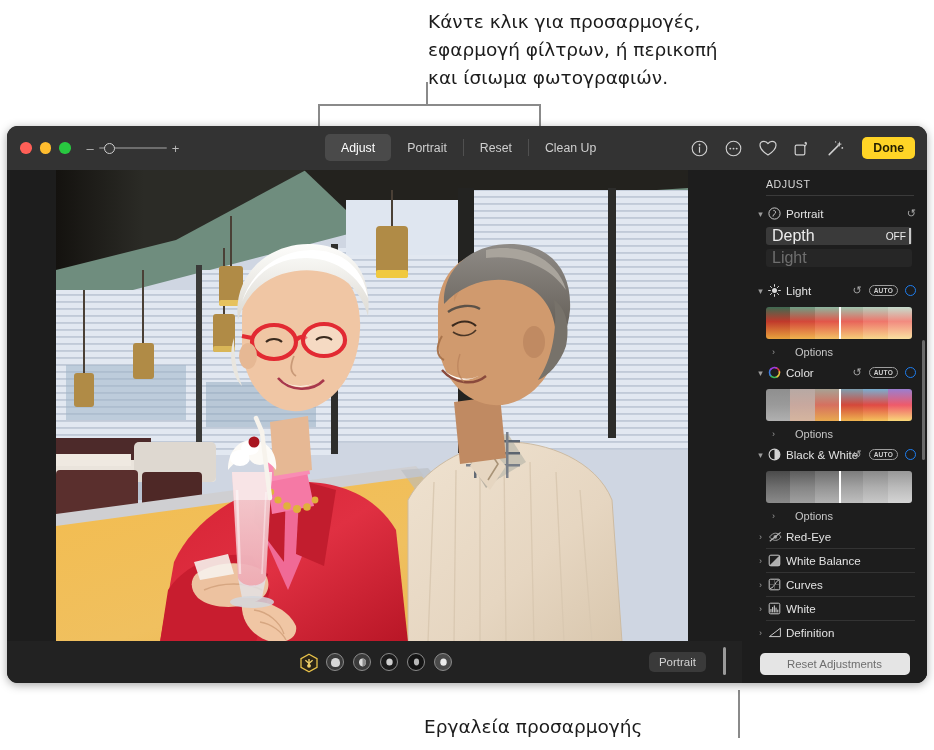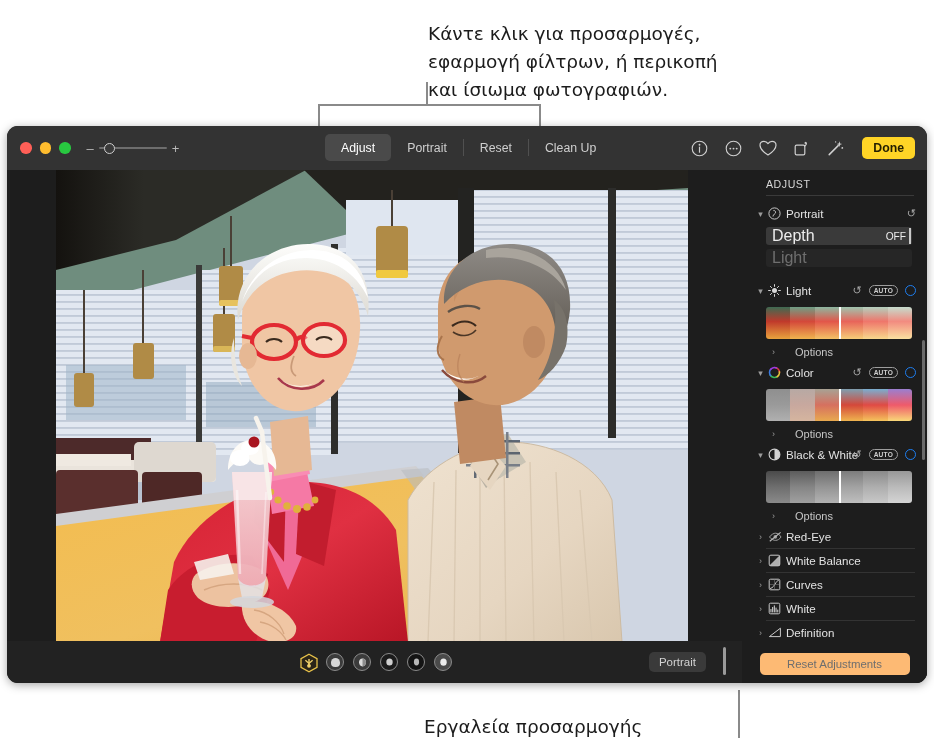--- a/index.html
+++ b/index.html
@@ -13,21 +13,21 @@
 
   
   .callout-text {
     position: absolute;
     color: #1c1c1c;
     font-size: 18.5px;
     line-height: 28px;
     font-family: "DejaVu Sans", sans-serif;
     white-space: pre-line;
   }
-  #callout-top { left: 428px; top: 20px; }
+  #callout-top { left: 428px; top: 8px; }
   #callout-bottom { left: 424px; top: 713px; font-size: 18.5px; }
 
   .line { position: absolute; background: #8a8a8a; }
 
   
   .window {
     position: absolute;
     left: 7px; top: 126px;
     width: 920px; height: 557px;
     background: #1e1e1e;
@@ -196,21 +196,21 @@
   .options-label { color: #c6c6c6; font-size: 11px; margin-left: 16px; }
   .sep { height: 1px; background: #333333; margin-left: 24px; margin-right: 12px; }
 
   .reset-bar {
     position: absolute; left: 0; bottom: 0;
     width: 185px; height: 39px;
     background: #1d1d1d;
     display: flex; align-items: center; justify-content: center;
   }
   .reset-btn {
-    width: 150px; height: 22px; background: #fdba74;
+    width: 150px; height: 22px; background: #e5e5e5;
     border-radius: 5px; color: #6e6e6e; font-size: 11.4px;
     display: flex; align-items: center; justify-content: center;
   }
   .insp-scrollbar {
     position: absolute; right: 2px; top: 170px;
     width: 3px; height: 120px; background: #6a6a6a; border-radius: 2px;
   }
 </style>
 </head>
 <body>

